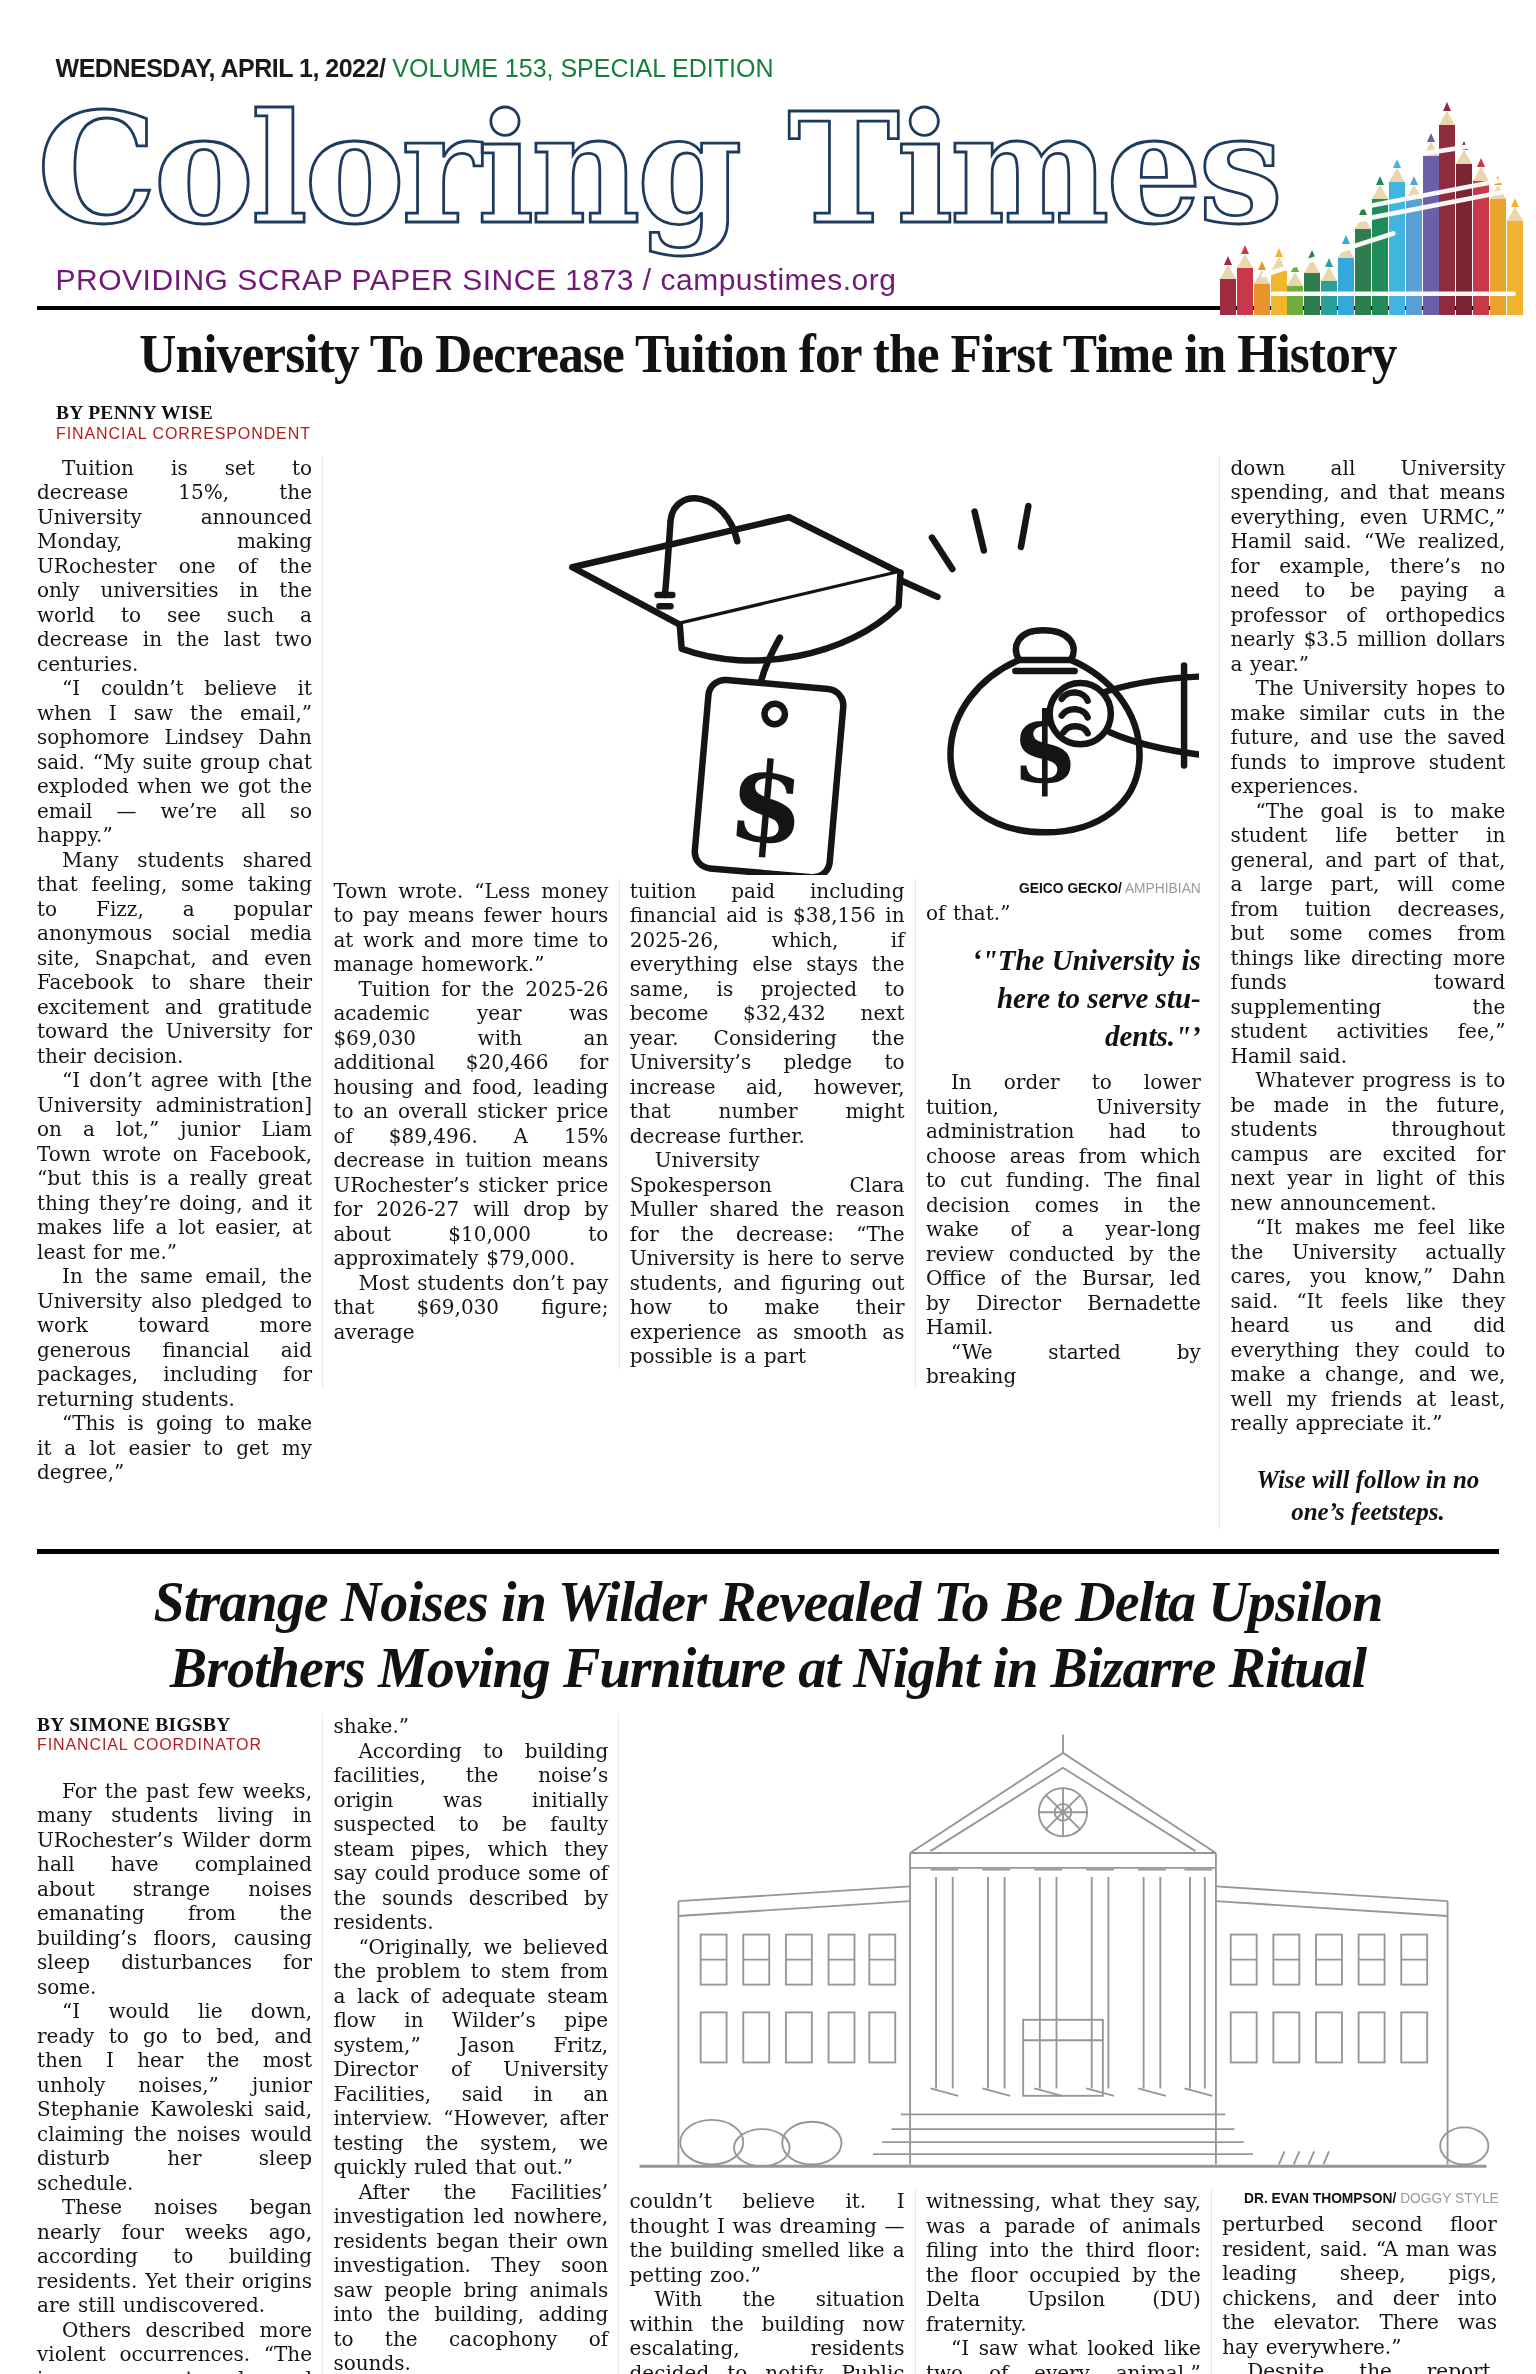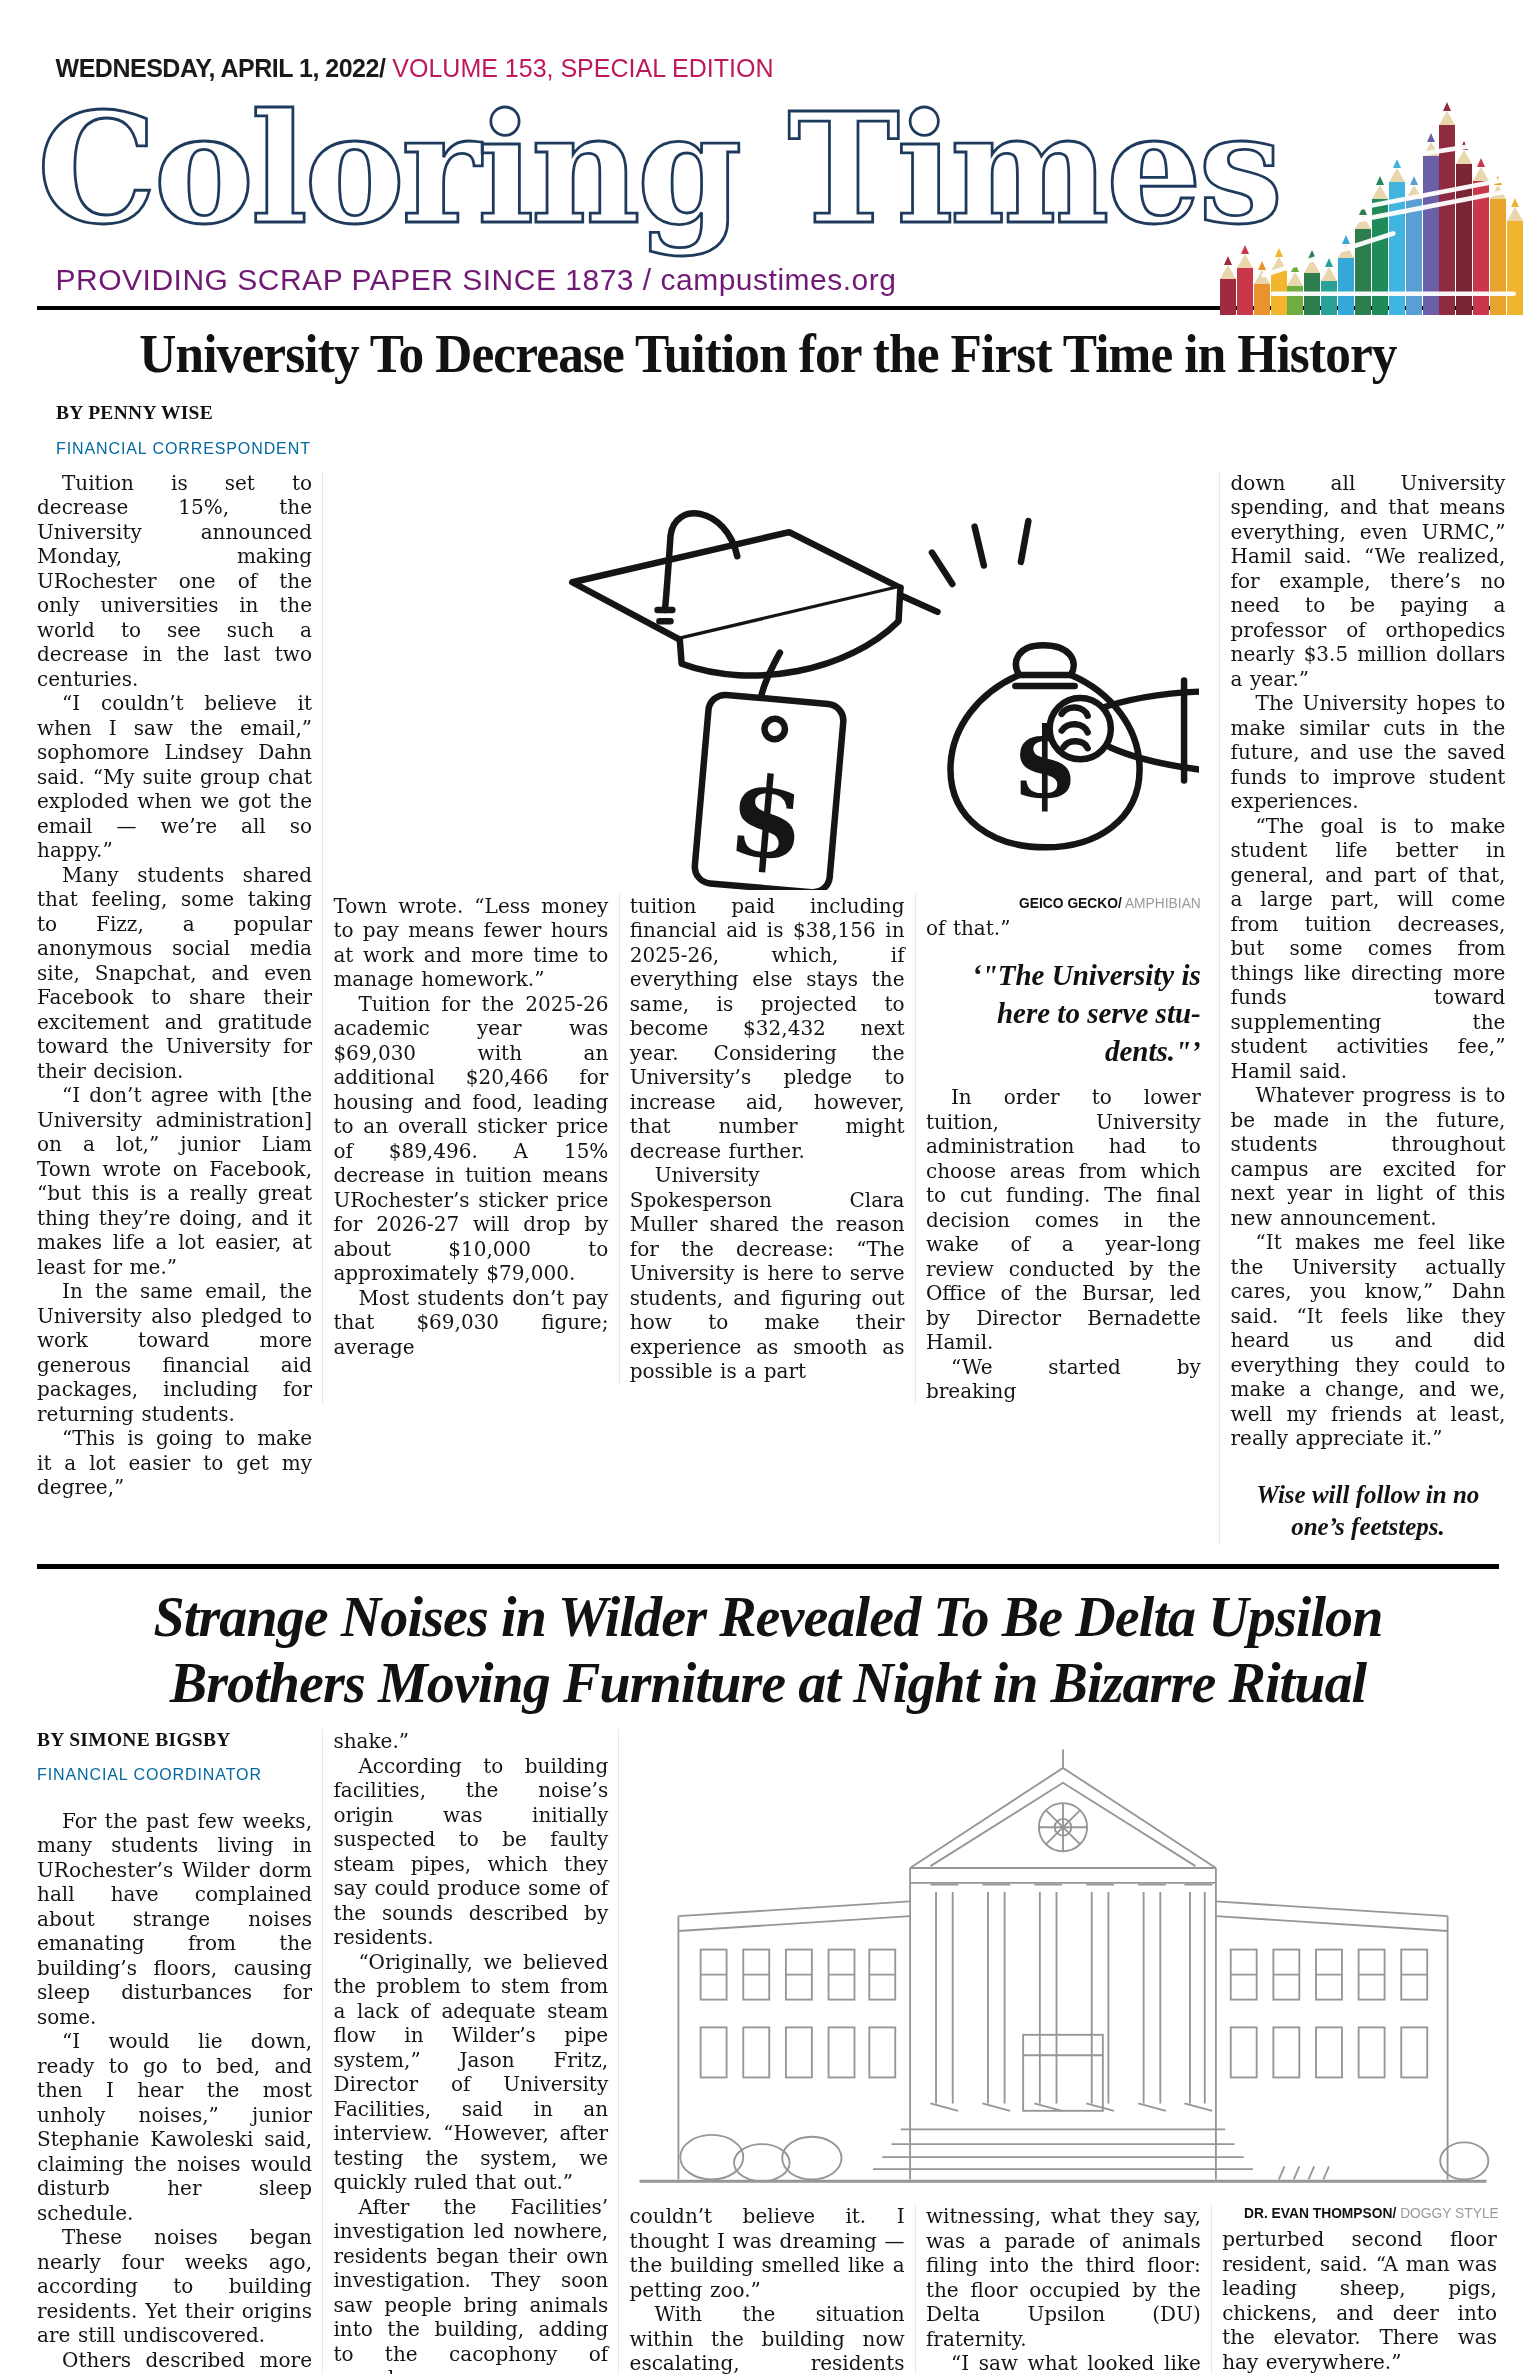--- a/index.html
+++ b/index.html
@@ -6,21 +6,21 @@
   html,body { background:#888; }
   #page {
     position:relative; width:1536px; height:2375px; margin:0 auto;
     background:#ffffff; overflow:hidden; color:#121212;
     font-family:"DejaVu Serif", serif;
   }
   
   .masthead { position:relative; padding:54px 37px 0 37px; }
   .dateline { font-family:"Liberation Sans", sans-serif; font-size:25px; color:#1a1a1a; margin-left:18.6px; letter-spacing:0; }
   .dateline .dl-bold { font-weight:bold; letter-spacing:-0.5px; }
-  .dateline .dl-rest { font-weight:normal; color:#be185d; }
+  .dateline .dl-rest { font-weight:normal; color:#15803d; }
   .mast-title {
     font-family:"DejaVu Serif", serif; font-weight:bold;
     font-size:151px; line-height:1.14; letter-spacing:-3.7px;
     color:#1e3a5c;
     -webkit-text-stroke:2.8px #1e3a5c; -webkit-text-fill-color:#ffffff;
     white-space:nowrap;
   }
   .mast-tagline { font-family:"Liberation Sans", sans-serif; font-size:30px; color:#701a75; margin:7.4px 0 9.3px 18.6px; letter-spacing:0.5px; }
   .mast-rule { height:4.6px; background:#000; margin:0 0 0 0; }
   .pencils-wrap { position:absolute; right:13px; top:76px; width:315px; height:239px; }
@@ -31,21 +31,21 @@
   .p-body { width:16px; }
   .pencil-lines { position:absolute; inset:0; pointer-events:none; }
   
   .a1-headline {
     text-align:center; font-family:"Liberation Serif", serif; font-weight:bold;
     font-size:54px; letter-spacing:-0.9px; margin-top:13px; white-space:nowrap;
     transform:scaleX(0.95); transform-origin:center;
   }
   .byline-block { margin:16.7px 0 0 56px; line-height:1.15; }
   .byline-name { font-family:"Liberation Serif", serif; font-weight:bold; font-size:19.5px; letter-spacing:0.3px; }
-  .byline-role { font-family:"Liberation Sans", sans-serif; font-size:16px; color:#0369a1; letter-spacing:0.9px; margin-top:15px; }
+  .byline-role { font-family:"Liberation Sans", sans-serif; font-size:16px; color:#b91c1c; letter-spacing:0.9px; margin-top:0; }
   .body-row { display:flex; padding:0 37px; margin-top:13px; align-items:flex-start; }
   .col { width:275px; flex:0 0 275px; }
   .vr { border-left:0.9px solid #e8e8e8; padding-left:10.2px; margin-left:10.2px; flex:0 0 286px; width:286px; }
   .para {
     font-size:20px; line-height:24.5px; text-align:justify;
     text-indent:1.25em; color:#141414; word-spacing:0.06em;
   }
   .para.cont { text-indent:0; }
   .mid-wrap { display:flex; flex-direction:column; }
   .mid-cols { display:flex; align-items:flex-start; }

